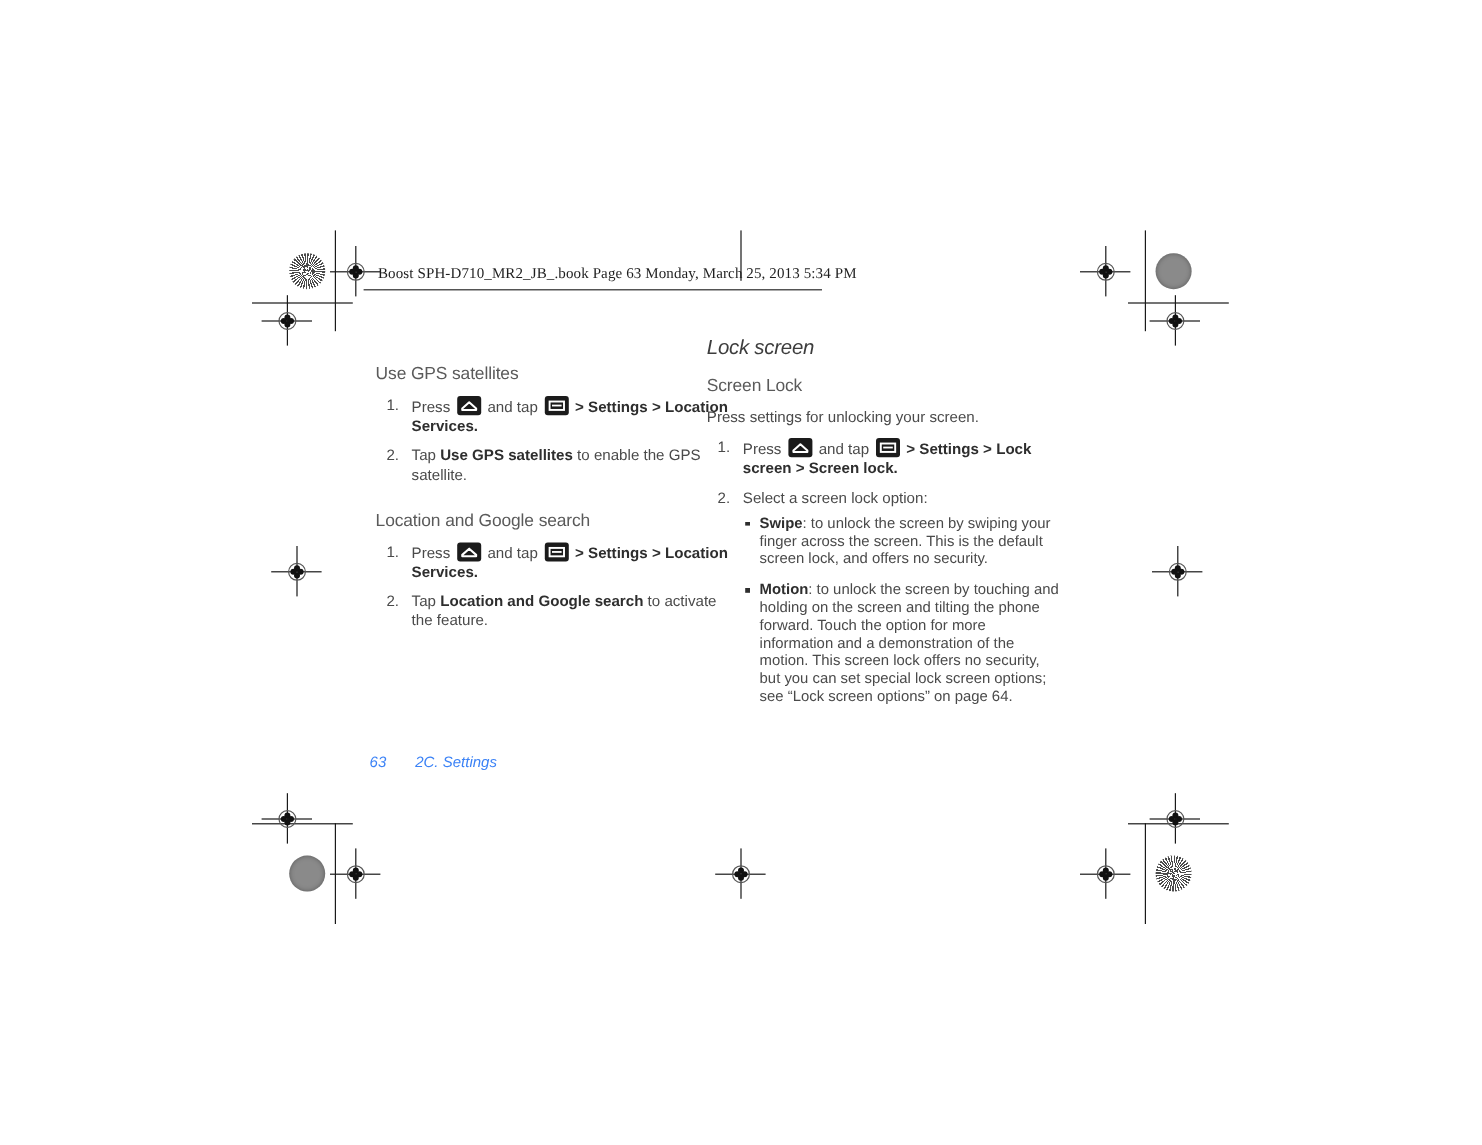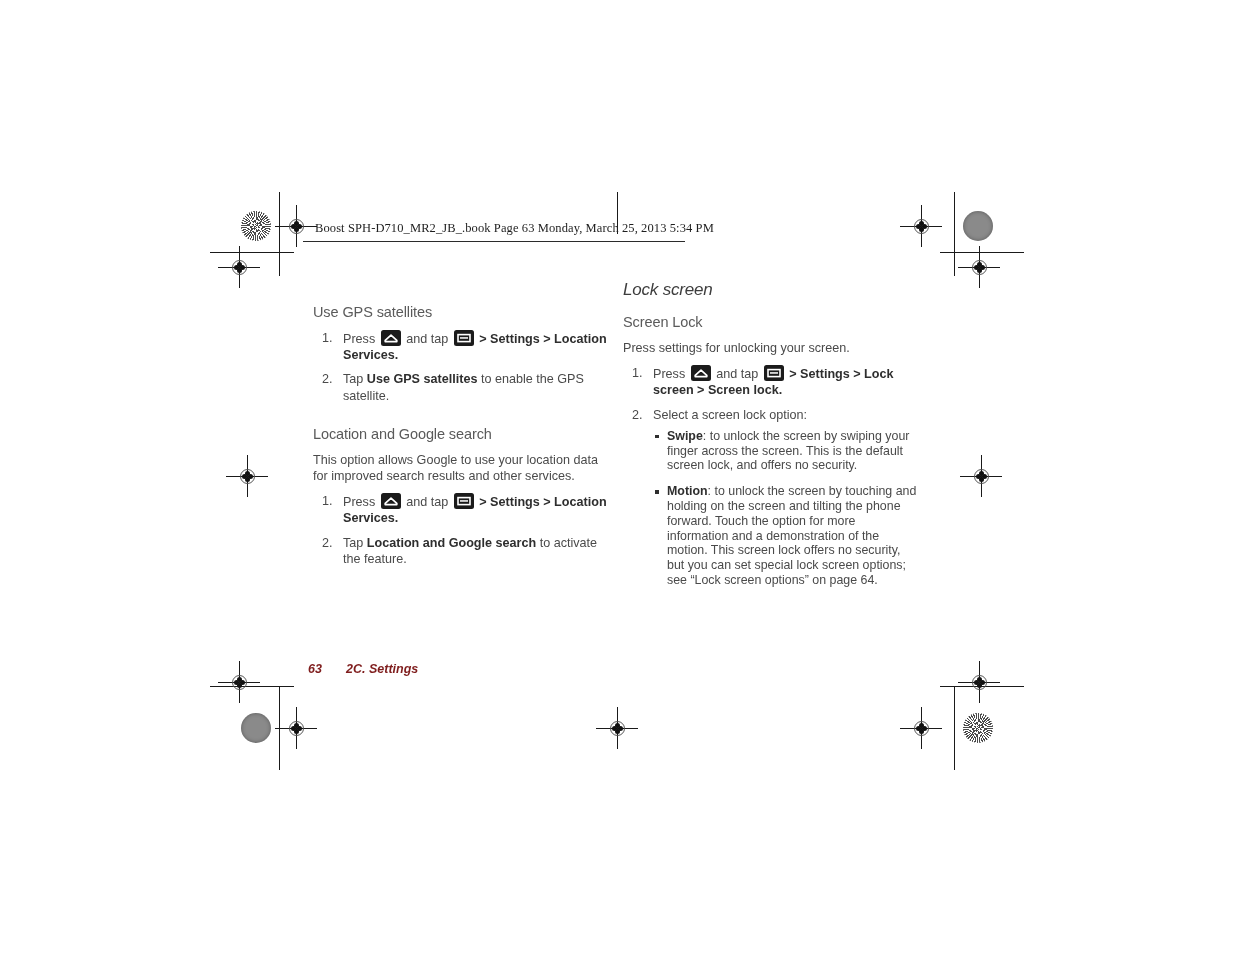--- a/index.html
+++ b/index.html
@@ -95,21 +95,21 @@
     color: #1e1e1e;
     white-space: nowrap;
     letter-spacing: 0.1px;
   }
 
   .col {
     position: absolute;
     width: 295px;
   }
   .col-left  { left: 313px; top: 280px; margin-top: 24px; }
-  .col-right { left: 623px; top: 280px; }
+  .col-right { left: 589px; top: 280px; }
 
   h2.chap {
     font-size: 17px;
     font-style: italic;
     font-weight: normal;
     color: #3d3d3d;
     margin: 0 0 14px 0;
     letter-spacing: -0.2px;
   }
   h3.sub {
@@ -189,25 +189,25 @@
     vertical-align: -3px;
     margin: 0 2px;
     position: relative;
     overflow: hidden;
   }
   .keyicon svg { display: block; }
 
   .footer {
     position: absolute;
     left: 308px;
-    top: 662px;
+    top: 628px;
     font-size: 12.5px;
     font-style: italic;
-    font-weight: bold;
-    color: #7f1d1d;
+    font-weight: normal;
+    color: #3b82f6;
   }
   .footer .pg { display: inline-block; width: 38px; }
 </style>
 </head>
 <body>
 
 <div class="halftone star" style="left:241px; top:211px; width:30px; height:30px;"></div>
 <div class="halftone dark" style="left:963px; top:211px; width:30px; height:30px;"></div>
 <div class="halftone dark" style="left:241px; top:713px; width:30px; height:30px;"></div>
 <div class="halftone star" style="left:963px; top:713px; width:30px; height:30px;"></div>
@@ -367,21 +367,20 @@
         </svg>
       </span>
       <b class="gt">&gt; Settings &gt; Location Services.</b>
     </li>
     <li>
       <span>Tap </span><b>Use GPS satellites</b><span> to enable the GPS satellite.</span>
     </li>
   </ol>
 
   <h3 class="sub spaced">Location and Google search</h3>
-  <p class="body">This option allows Google to use your location data for improved search results and other services.</p>
 
   <ol class="steps">
     <li>
       <span>Press</span>
       <span class="keyicon">
         <svg width="20" height="16" viewBox="0 0 20 16">
           <path d="M4.2 10.4 L10 5.2 L15.8 10.4 L15.8 11.6 L4.2 11.6 Z" fill="none" stroke="#ffffff" stroke-width="1.7" stroke-linejoin="round"></path>
         </svg>
       </span>
       <span>and tap</span>

